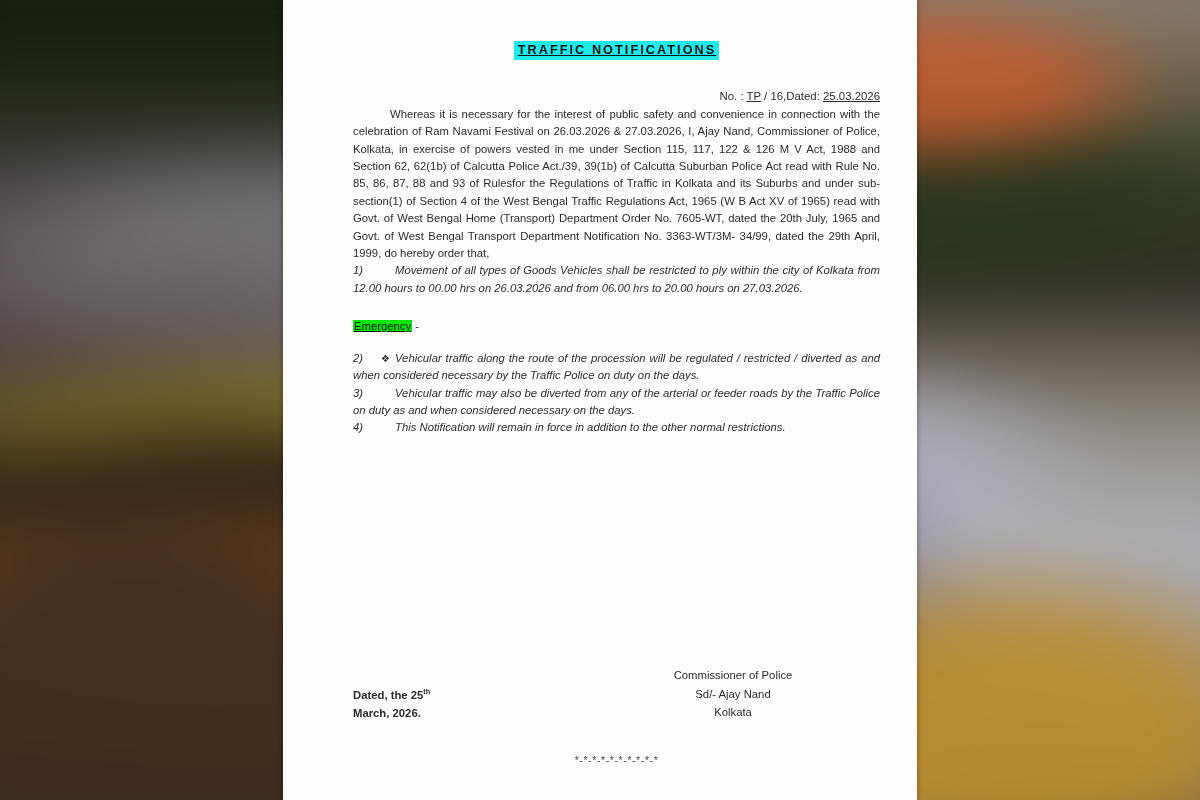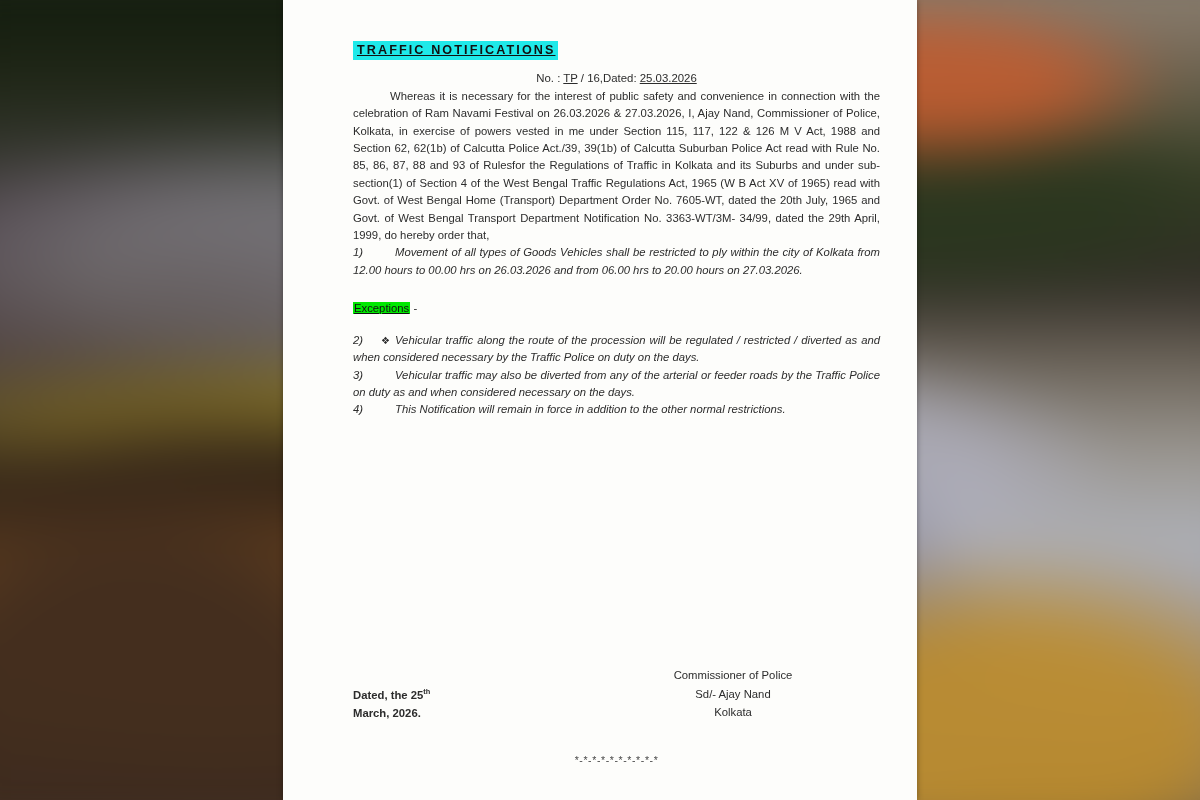--- a/index.html
+++ b/index.html
@@ -72,39 +72,39 @@
     left: 70px;
     right: 37px;
     top: 0;
     bottom: 0;
     color: #2c2c2c;
     font-size: 11.3px;
     line-height: 17.4px;
   }
 
   .doc-title-wrap {
-    text-align: left;
+    text-align: center;
     margin-top: 41px;
   }
   .doc-title {
     display: inline-block;
     background: #1fe9e9;
     color: #111;
     font-weight: bold;
     font-size: 12.6px;
     letter-spacing: 2.1px;
     text-decoration: underline;
     padding: 1px 3px 1px 4px;
   }
 
   .ref-row {
     display: flex;
-    justify-content: center;
+    justify-content: flex-end;
     align-items: baseline;
-    margin-top: 10px;
+    margin-top: 28px;
     font-size: 11.4px;
   }
   .ref-no .u, .ref-date .u { text-decoration: underline; }
 
   p.body {
     margin: 0;
     text-align: justify;
     text-justify: inter-word;
     font-size: 11.3px;
     line-height: 17.4px;
@@ -203,21 +203,21 @@
         </div>
       </div>
 
       <p class="body para-whereas">Whereas it is necessary for the interest of public safety and convenience in connection with the celebration of Ram Navami Festival on 26.03.2026 &amp; 27.03.2026, I, Ajay Nand, Commissioner of Police, Kolkata, in exercise of powers vested in me under Section 115, 117, 122 &amp; 126 M V Act, 1988 and Section 62, 62(1b) of Calcutta Police Act./39, 39(1b) of Calcutta Suburban Police Act read with Rule No. 85, 86, 87, 88 and 93 of Rulesfor the Regulations of Traffic in Kolkata and its Suburbs and under sub-section(1) of Section 4 of the West Bengal Traffic Regulations Act, 1965 (W B Act XV of 1965) read with Govt. of West Bengal Home (Transport) Department Order No. 7605-WT, dated the 20th July, 1965 and Govt. of West Bengal Transport Department Notification No. 3363-WT/3M- 34/99, dated the 29th April, 1999, do hereby order that,</p>
 
       <p class="body para-clause">
         <span class="clause-num">1)</span><span>Movement of all types of Goods Vehicles shall be restricted to ply within the city of Kolkata from 12.00 hours to 00.00 hrs on 26.03.2026 and from 06.00 hrs to 20.00 hours on 27.03.2026.</span>
       </p>
 
       <div class="exceptions-row">
-        <span class="exceptions-hl">Exceptions</span><span class="exceptions-dash"> -</span>
+        <span class="exceptions-hl">Emergency</span><span class="exceptions-dash"> -</span>
       </div>
 
       <ul class="bullets">
         <li>
           <span class="bullet-glyph">❖</span>
         </li>
       </ul>
 
       <p class="body para-clause">
         <span class="clause-num">2)</span><span>Vehicular traffic along the route of the procession will be regulated / restricted / diverted as and when considered necessary by the Traffic Police on duty on the days.</span>

